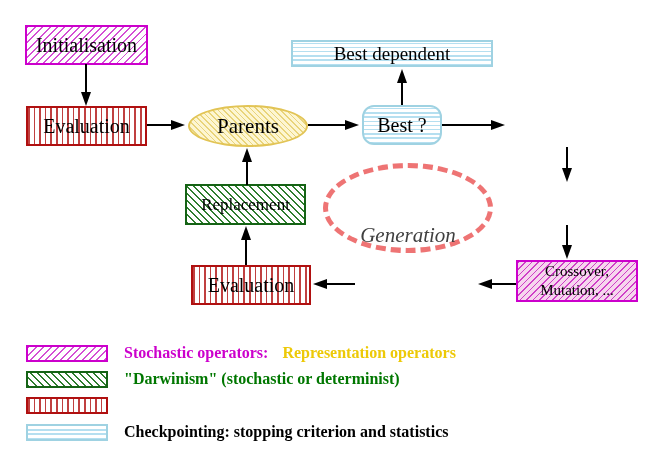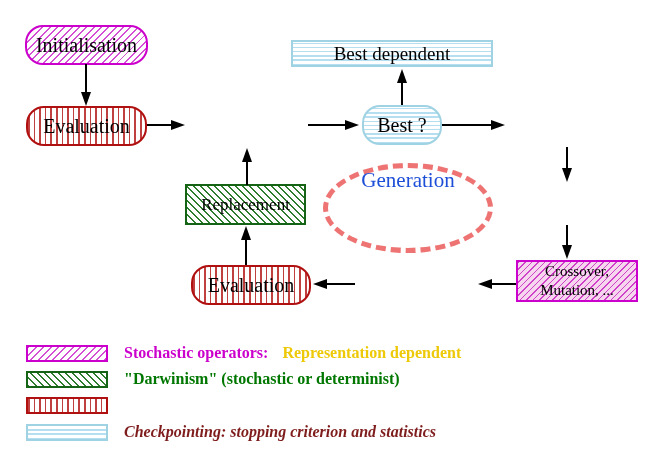--- a/index.html
+++ b/index.html
@@ -55,27 +55,28 @@
     background-image: repeating-linear-gradient(45deg, #e9d47a 0, #e9d47a 1.2px, transparent 1.2px, transparent 4px);
   }
   .rounded { border-radius: 12px; }
 
   .gen-ellipse {
     position: absolute;
     box-sizing: border-box;
     border: 5px dashed #ee7474;
     border-radius: 50%;
     display: flex;
-    align-items: flex-start;
+    align-items: flex-end;
     justify-content: center;
-    color: #1d4ed8;
-  }
-
-  
-  .f20 { font-size: 20px; border-radius: 18px; }
+    color: #404040;
+    font-style: italic;
+  }
+
+  
+  .f20 { font-size: 20px; }
   .f21 { font-size: 21px; }
   .f19 { font-size: 19px; }
   .f17 { font-size: 17px; }
   .f15 { font-size: 15px; line-height: 19px; }
 
   
   .line { position: absolute; background: #000; }
   .ah { position: absolute; width: 0; height: 0; }
   .ah-up    { border-left: 5px solid transparent; border-right: 5px solid transparent; border-bottom: 14px solid #000; }
   .ah-down  { border-left: 5px solid transparent; border-right: 5px solid transparent; border-top: 14px solid #000; }
@@ -93,35 +94,38 @@
     position: absolute;
     left: 124px;
     font-size: 16px;
     font-weight: bold;
     white-space: nowrap;
   }
   .c-magenta { color: #cc00cc; }
   .c-gold    { color: #edc907; margin-left: 10px; }
   .c-green   { color: #007700; }
   .c-red     { color: #cc2222; }
-  .c-cyan    { color: #7f1d1d; font-style: italic; }
+  .c-cyan    { color: #000000; }
 </style>
 </head>
 <body>
 
 <div id="canvas">
 
   <div class="node box-magenta f20" style="left:25px; top:25px; width:123px; height:40px;">
     <span>Initialisation</span>
   </div>
 
   <div class="node box-red f20" style="left:26px; top:106px; width:121px; height:40px;">
     <span>Evaluation</span>
   </div>
 
+  <div class="node ellipse-yellow f21" style="left:188px; top:105px; width:120px; height:42px;">
+    <span>Parents</span>
+  </div>
 
   <div class="node box-cyan f19" style="left:291px; top:40px; width:202px; height:27px;">
     <span>Best dependent</span>
   </div>
 
   <div class="node box-cyan rounded f20" style="left:362px; top:105px; width:80px; height:40px;">
     <span>Best ?</span>
   </div>
 
 
@@ -173,21 +177,21 @@
 
   <div class="line" style="left:245px; top:240px; width:2px; height:25px;"></div>
   <div class="ah ah-up" style="left:241px; top:226px;"></div>
 
   <div class="line" style="left:246px; top:162px; width:2px; height:23px;"></div>
   <div class="ah ah-up" style="left:242px; top:148px;"></div>
 
   <div class="swatch box-magenta" style="left:26px; top:345px;"></div>
   <div class="legend-text" style="top:344px;">
     <span class="c-magenta">Stochastic operators:</span>
-    <span class="c-gold">Representation dependent</span>
+    <span class="c-gold">Representation operators</span>
   </div>
 
   <div class="swatch box-green" style="left:26px; top:371px;"></div>
   <div class="legend-text" style="top:370px;">
     <span class="c-green">"Darwinism" (stochastic or determinist)</span>
   </div>
 
   <div class="swatch box-red" style="left:26px; top:397px;"></div>
 
   <div class="swatch box-cyan" style="left:26px; top:424px;"></div>

